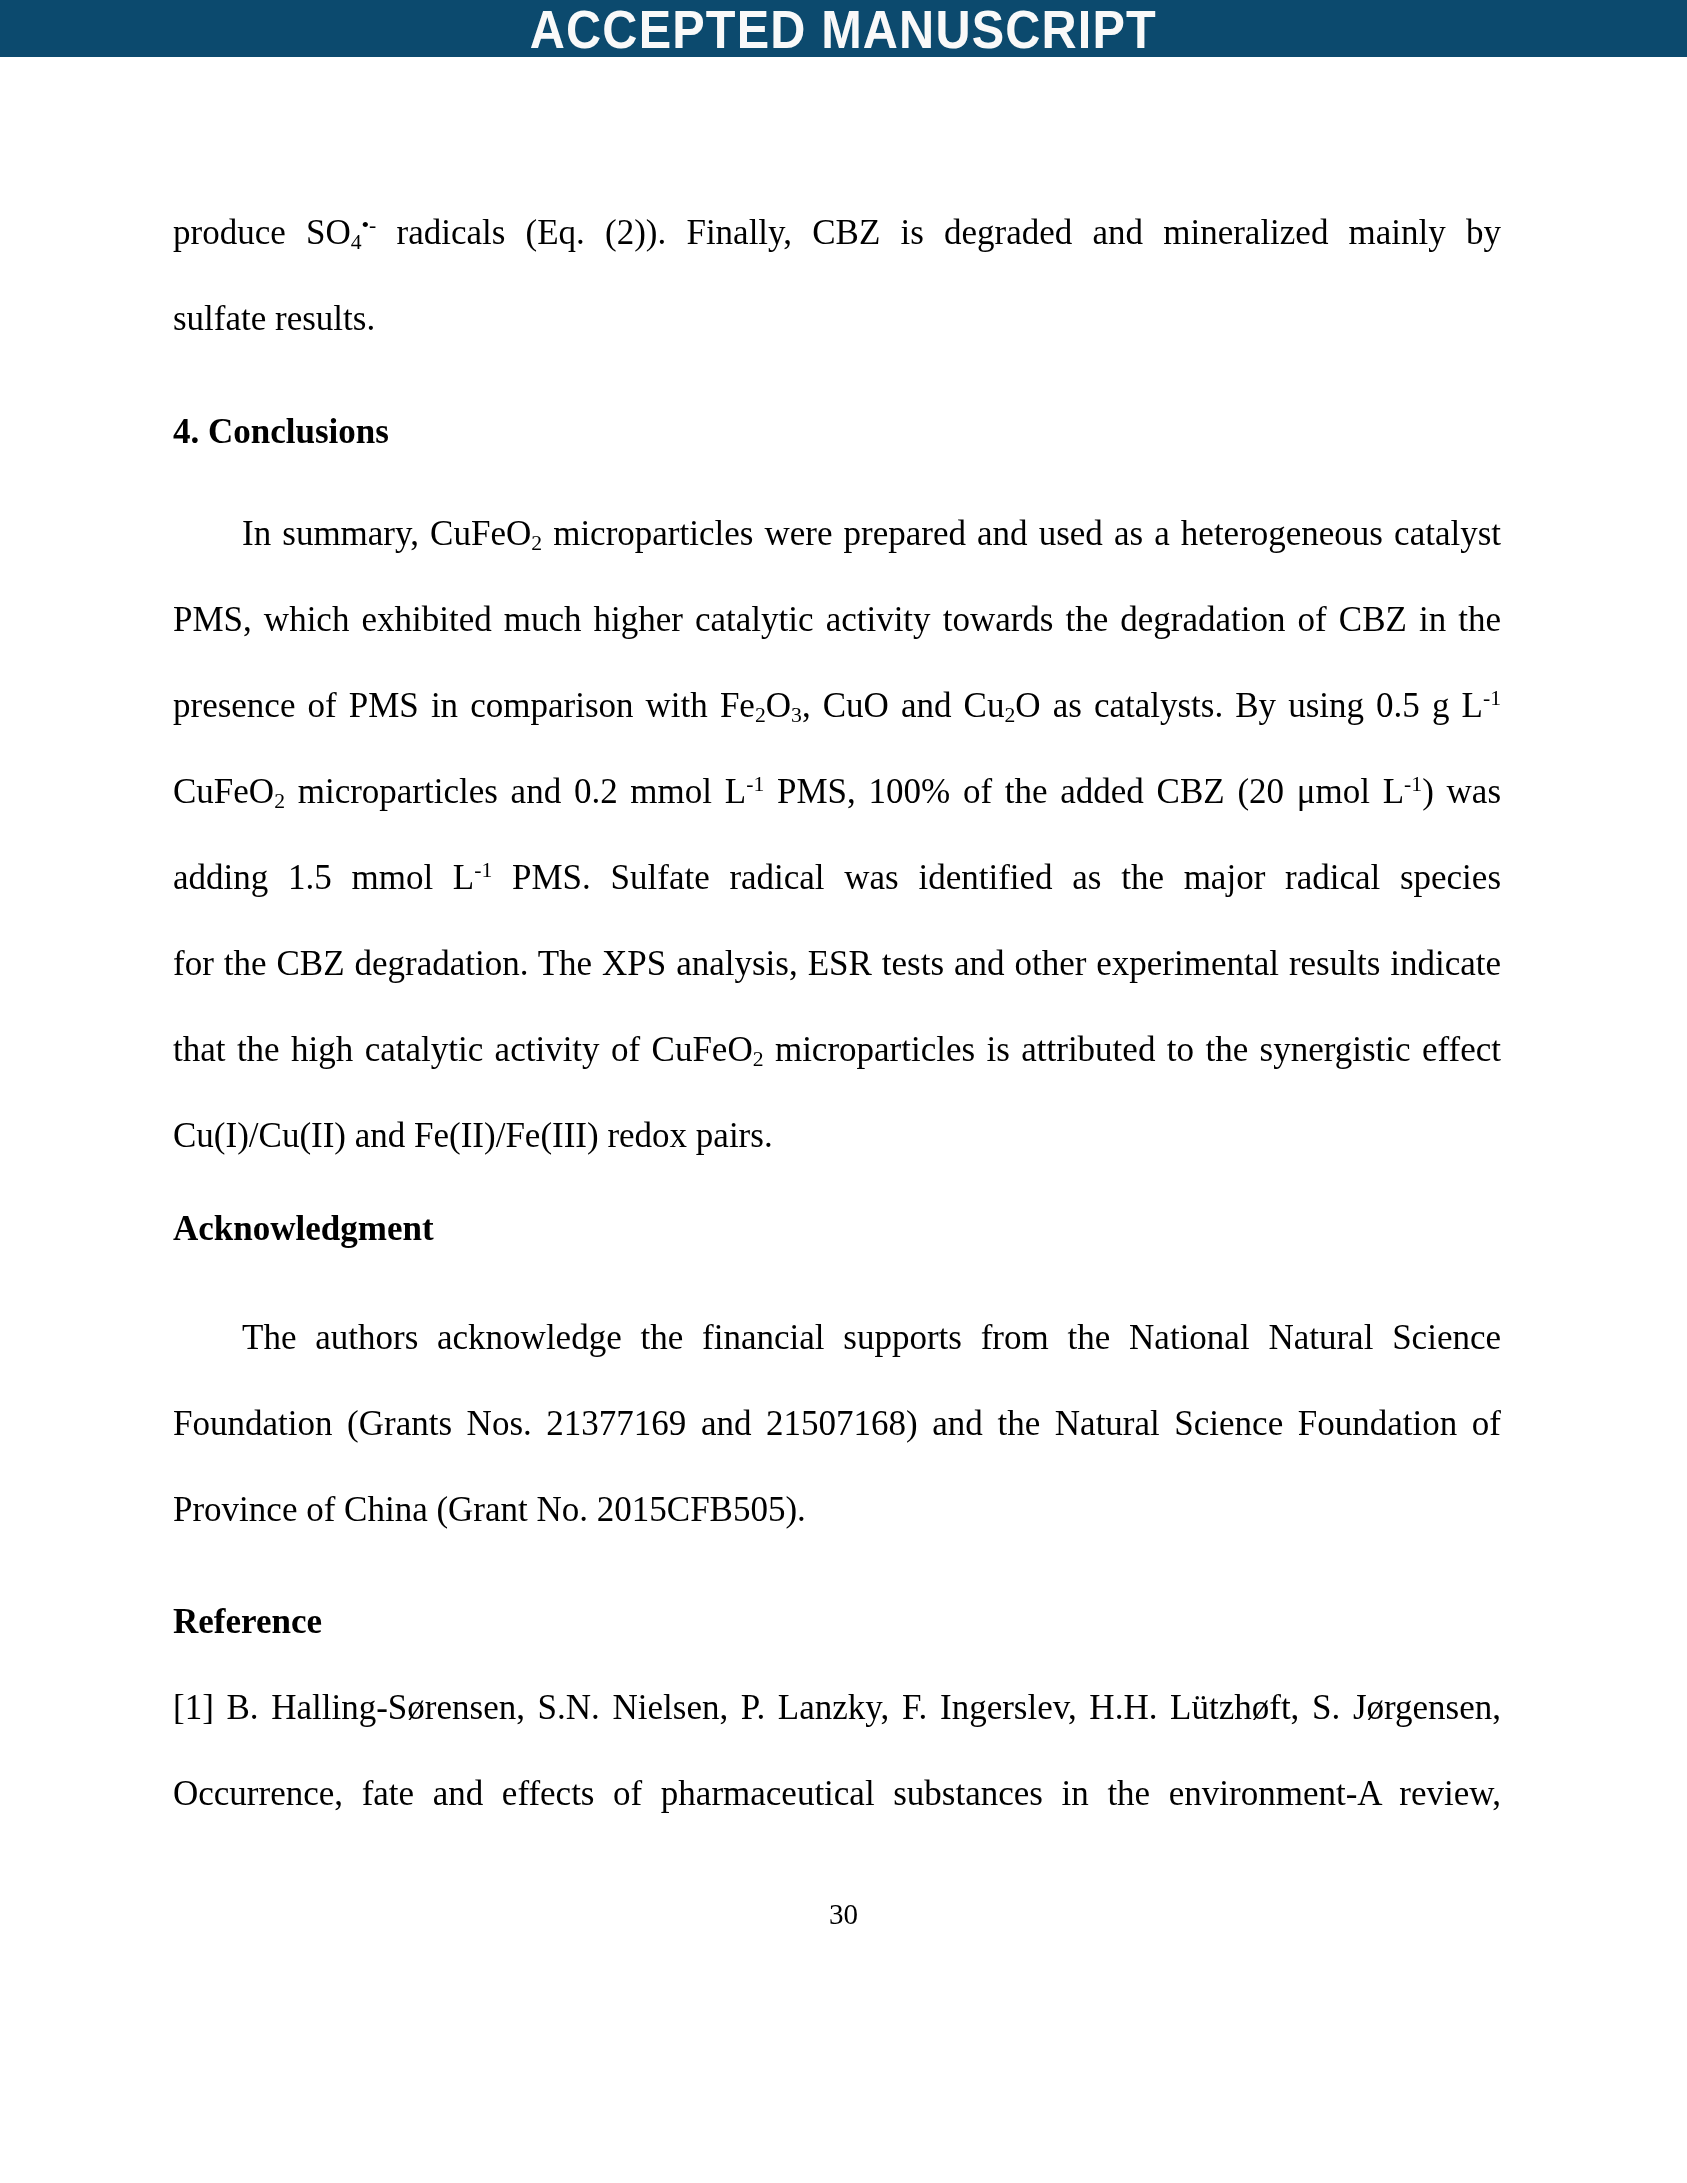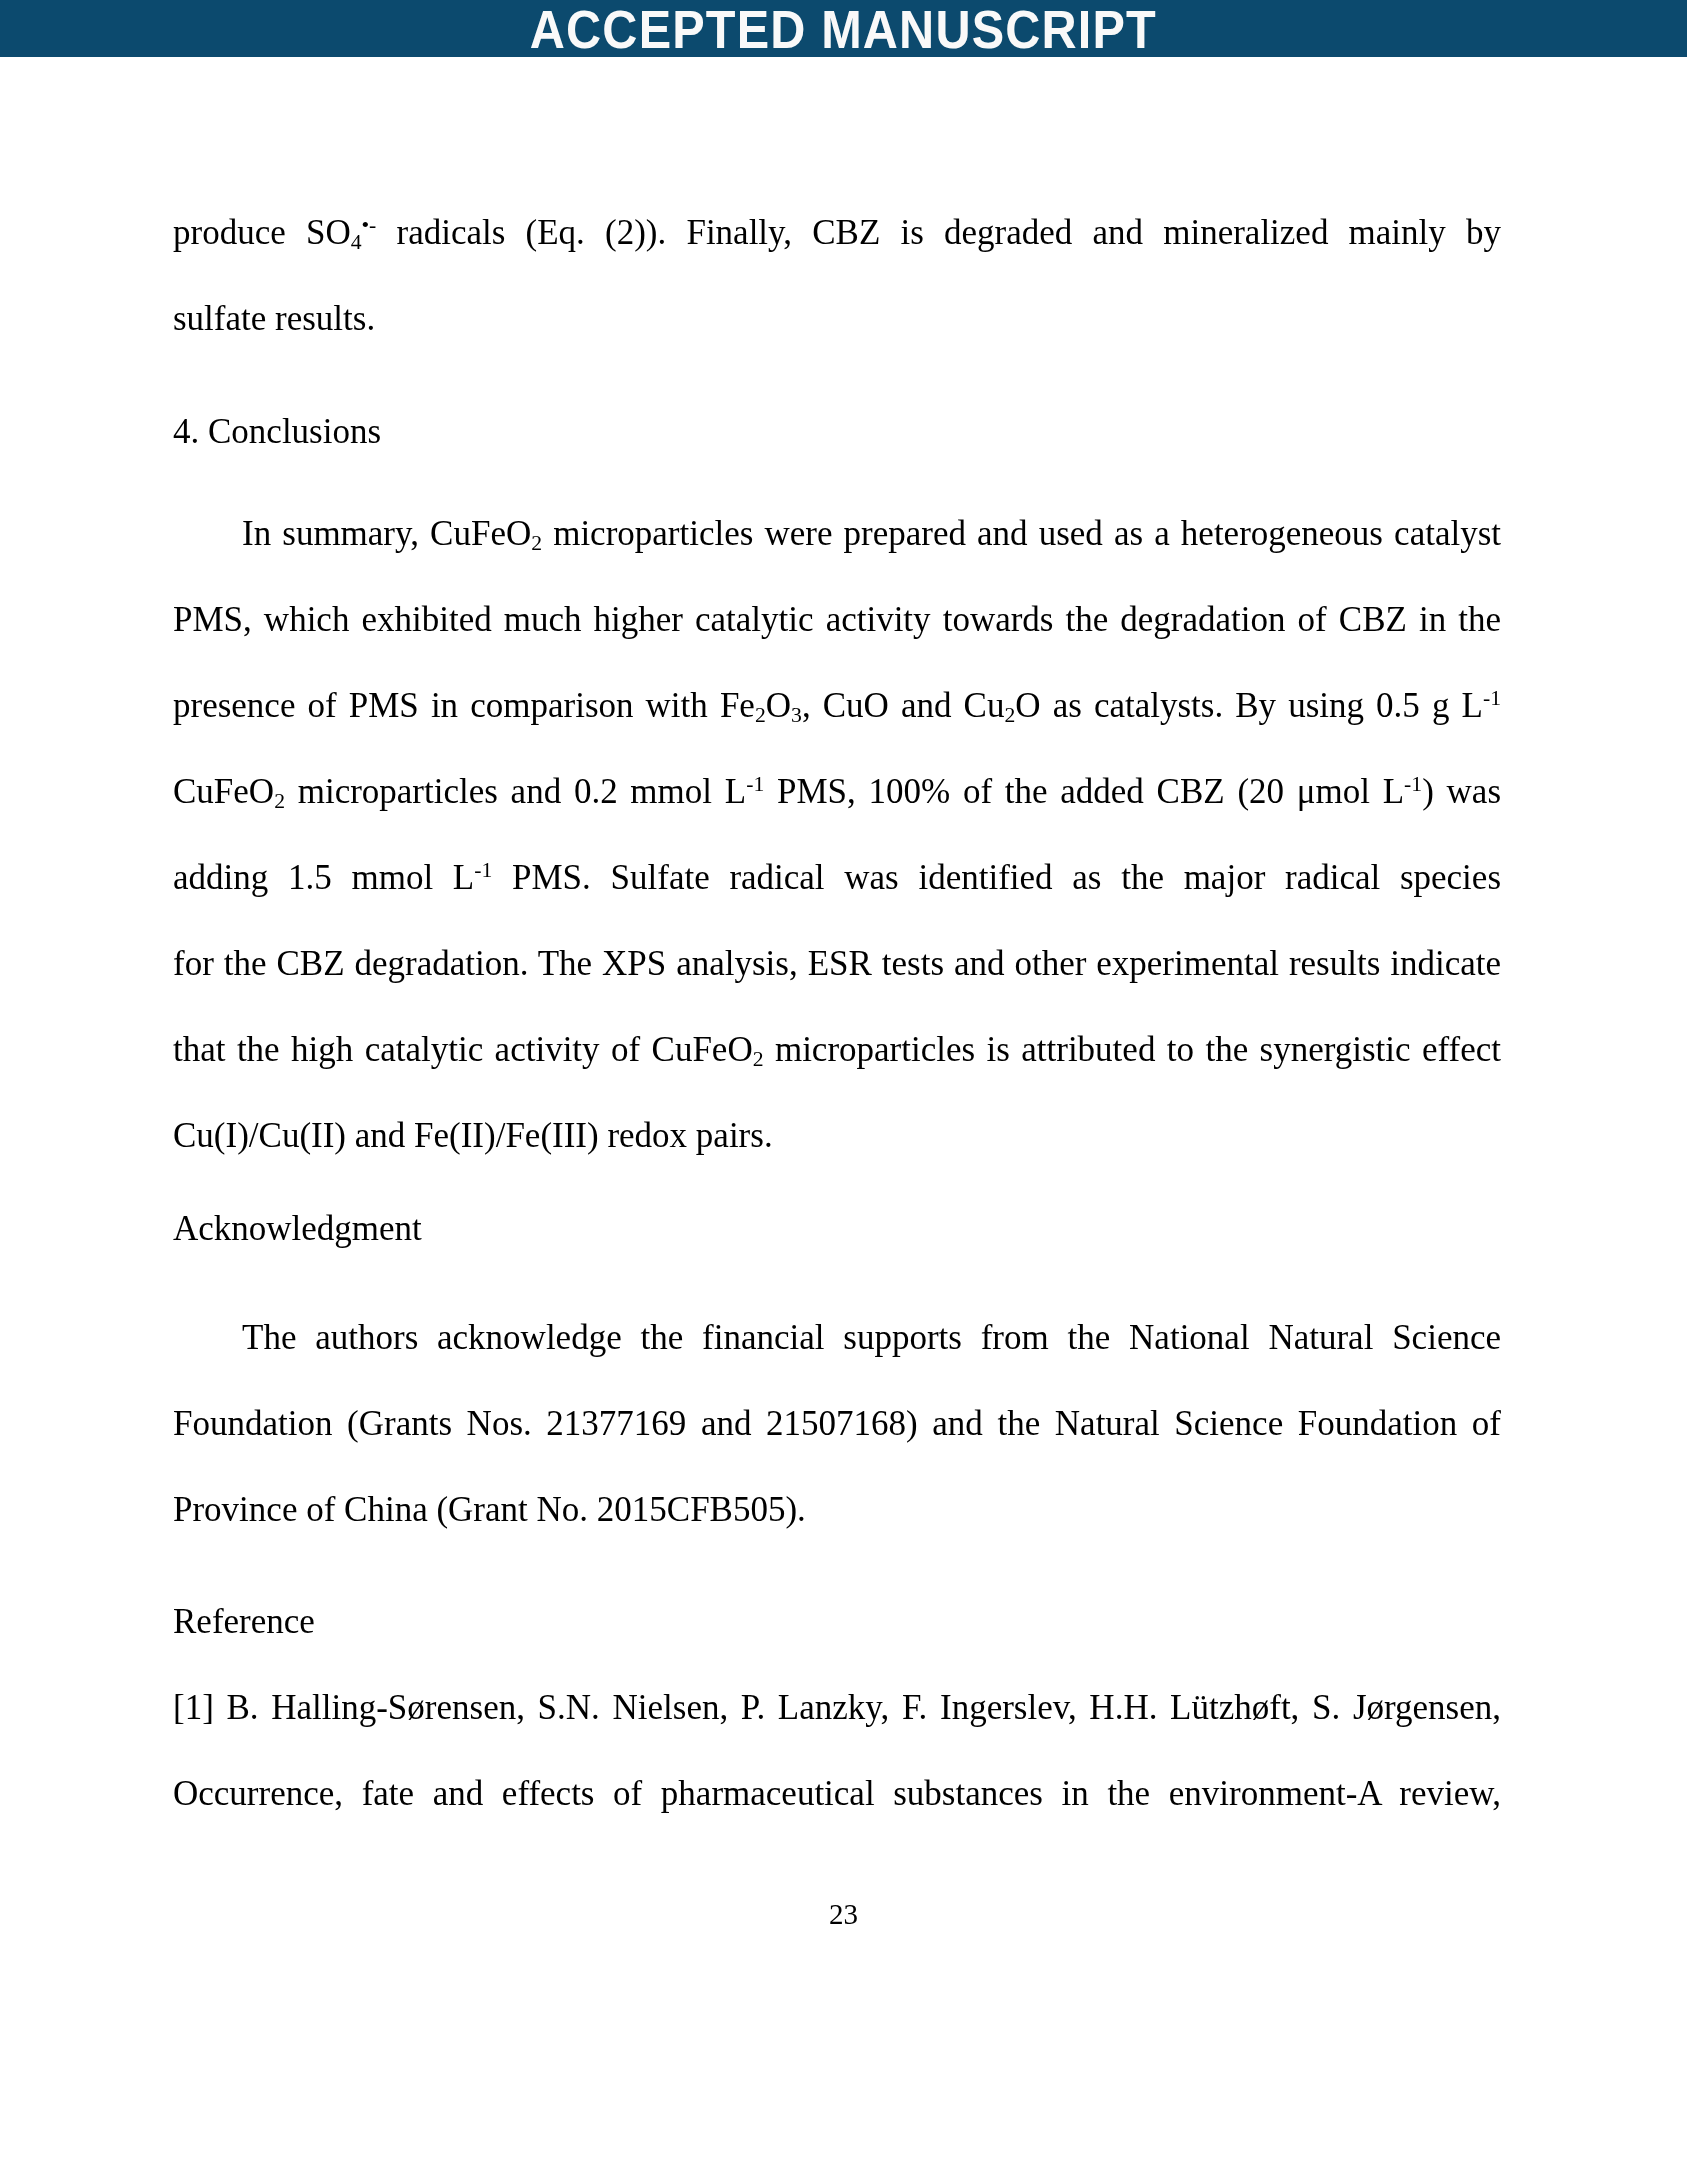--- a/index.html
+++ b/index.html
@@ -39,21 +39,21 @@
     line-height: 86px;
     height: 86px;
     overflow: hidden;
     white-space: normal;
   }
   .line.justify {
     text-align: justify;
     text-align-last: justify;
   }
   .line.indent { text-indent: 69px; }
-  .line.heading { font-weight: normal; }
+  .line.heading { font-weight: bold; }
   .seg-sub {
     font-size: 0.62em;
     vertical-align: -0.22em;
     line-height: 0;
   }
   .seg-sup {
     font-size: 0.62em;
     vertical-align: 0.55em;
     line-height: 0;
   }
@@ -93,14 +93,14 @@
     <div class="line" data-block-id="para-summary-line-9"><span class="seg">Cu(I)/Cu(II) and Fe(II)/Fe(III) redox pairs.</span></div>
     <div class="line heading" data-block-id="heading-acknowledgment"><span class="seg">Acknowledgment</span></div>
     <div class="line justify indent" data-block-id="para-ack-line-1"><span class="seg">The authors acknowledge the financial supports from the National Natural Science</span></div>
     <div class="line justify" data-block-id="para-ack-line-2"><span class="seg">Foundation (Grants Nos. 21377169 and 21507168) and the Natural Science Foundation of Hubei</span></div>
     <div class="line" data-block-id="para-ack-line-3"><span class="seg">Province of China (Grant No. 2015CFB505).</span></div>
     <div class="line heading" data-block-id="heading-reference"><span class="seg">Reference</span></div>
     <div class="line justify" data-block-id="para-ref1-line-1"><span class="seg">[1] B. Halling-Sørensen, S.N. Nielsen, P. Lanzky, F. Ingerslev, H.H. Lützhøft, S. Jørgensen,</span></div>
     <div class="line justify" data-block-id="para-ref1-line-2"><span class="seg">Occurrence, fate and effects of pharmaceutical substances in the environment-A review,</span></div>
   </div>
 
-<div class="page-number">23</div>
+<div class="page-number">30</div>
 
 
 </body></html>

